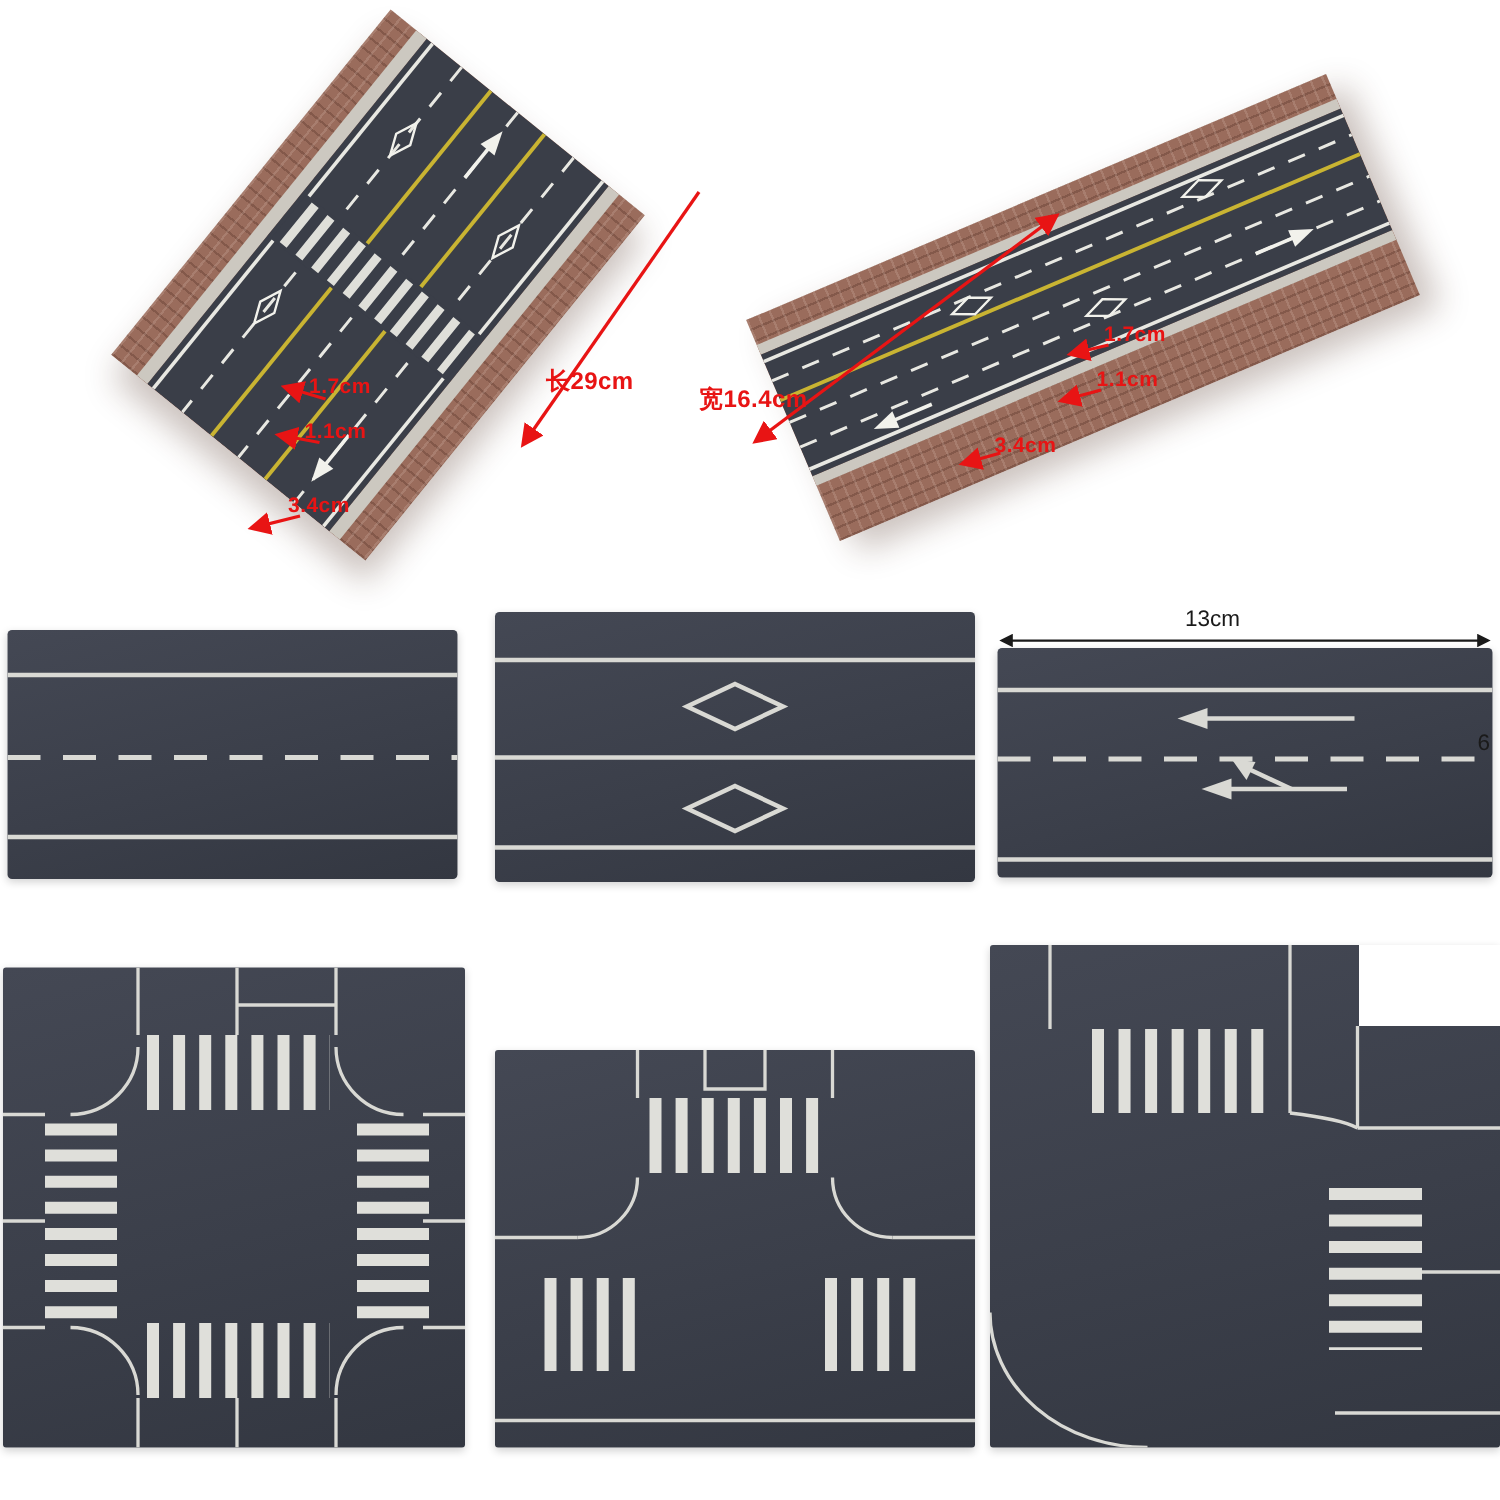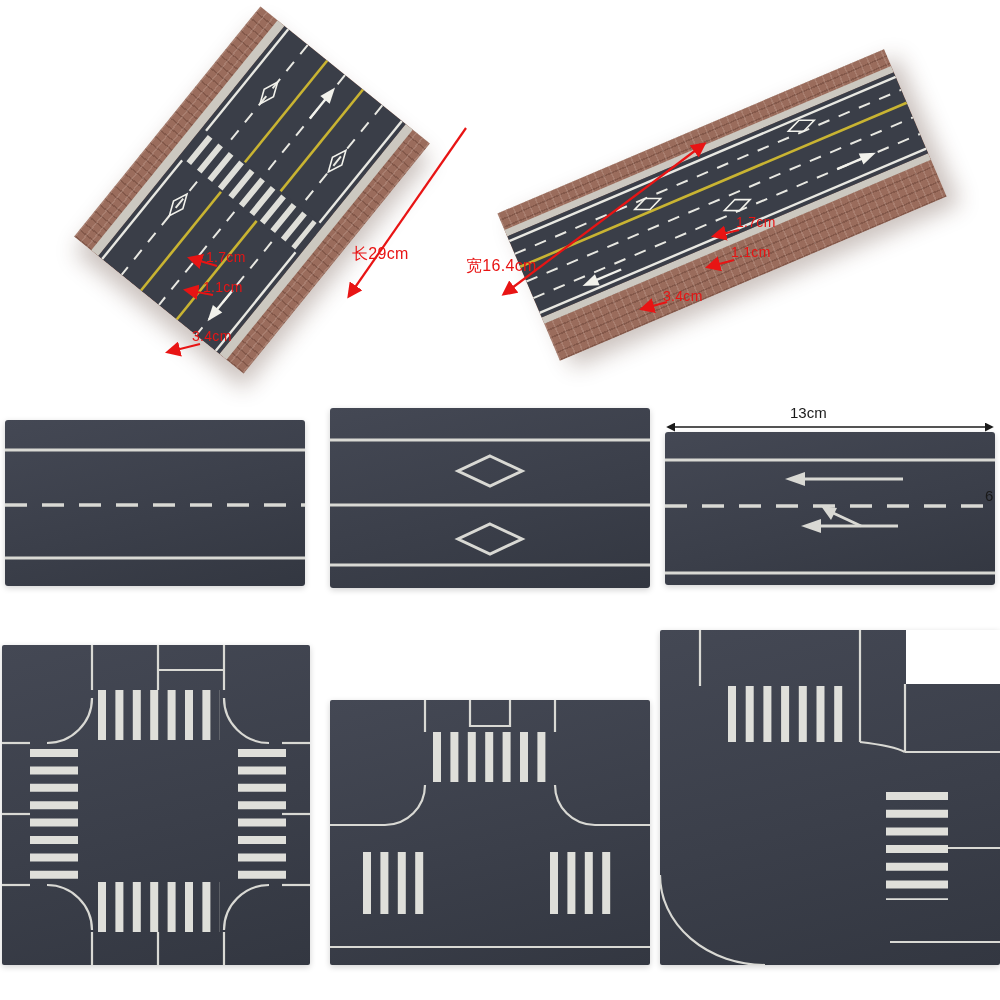--- a/index.html
+++ b/index.html
@@ -36,21 +36,21 @@
   .mline{stroke:var(--card_marking,#d9d9d4);stroke-width:3;fill:none}
   .mdash{stroke:var(--card_marking,#d9d9d4);stroke-width:3.4;stroke-dasharray:22 15;fill:none}
   .medge{stroke:var(--card_marking,#d9d9d4);stroke-width:2.2;fill:none}
   .moutline{stroke:var(--card_marking,#d9d9d4);stroke-width:3;fill:none}
   .mfill{fill:var(--card_marking,#d9d9d4)}
   .pwhite{stroke:#f2f2ec;fill:none}
   .pwhitef{fill:#f2f2ec}
 
   
   .anno{position:absolute;left:0;top:0;z-index:30;pointer-events:none}
-  .red-label{position:absolute;z-index:31;color:var(--annotation_red,#e81414);font-weight:normal;font-size:14px;letter-spacing:.3px}
+  .red-label{position:absolute;z-index:31;color:var(--annotation_red,#e81414);font-weight:bold;font-size:14px;letter-spacing:.3px}
   .red-label.big{font-size:16px}
   .black-label{position:absolute;z-index:31;color:var(--annotation_black,#1a1a1a);font-size:15px}
 </style>
 </head>
 <body>
 
 <div class="page">
 
   <div class="piece brick-bg piece-left">
     <svg width="218" height="296">
@@ -124,21 +124,21 @@
       <line x1="213" y1="295" x2="186" y2="290" marker-end="url(#ra)"></line>
       <line x1="200" y1="344" x2="168" y2="352" marker-end="url(#ra)"></line>
       <line x1="504" y1="294" x2="704" y2="144" marker-start="url(#ra)" marker-end="url(#ra)"></line>
       <line x1="739" y1="230" x2="714" y2="236" marker-end="url(#ra)"></line>
       <line x1="734" y1="260" x2="708" y2="267" marker-end="url(#ra)"></line>
       <line x1="667" y1="302" x2="642" y2="309" marker-end="url(#ra)"></line>
     </g>
     <line x1="668" y1="427" x2="992" y2="427" stroke="#1a1a1a" stroke-width="1.5" marker-start="url(#ba)" marker-end="url(#ba)"></line>
   </svg>
 
-  <span class="red-label big" style="left:352px;top:244px">长29cm</span>
+  <span class="red-label big" style="left:364px;top:244px">长29cm</span>
   <span class="red-label" style="left:206px;top:249px">1.7cm</span>
   <span class="red-label" style="left:203px;top:279px">1.1cm</span>
   <span class="red-label" style="left:192px;top:328px">3.4cm</span>
 
   <span class="red-label big" style="left:466px;top:256px">宽16.4cm</span>
   <span class="red-label" style="left:736px;top:214px">1.7cm</span>
   <span class="red-label" style="left:731px;top:244px">1.1cm</span>
   <span class="red-label" style="left:663px;top:288px">3.4cm</span>
 
   <span class="black-label" style="left:790px;top:404px">13cm</span>

